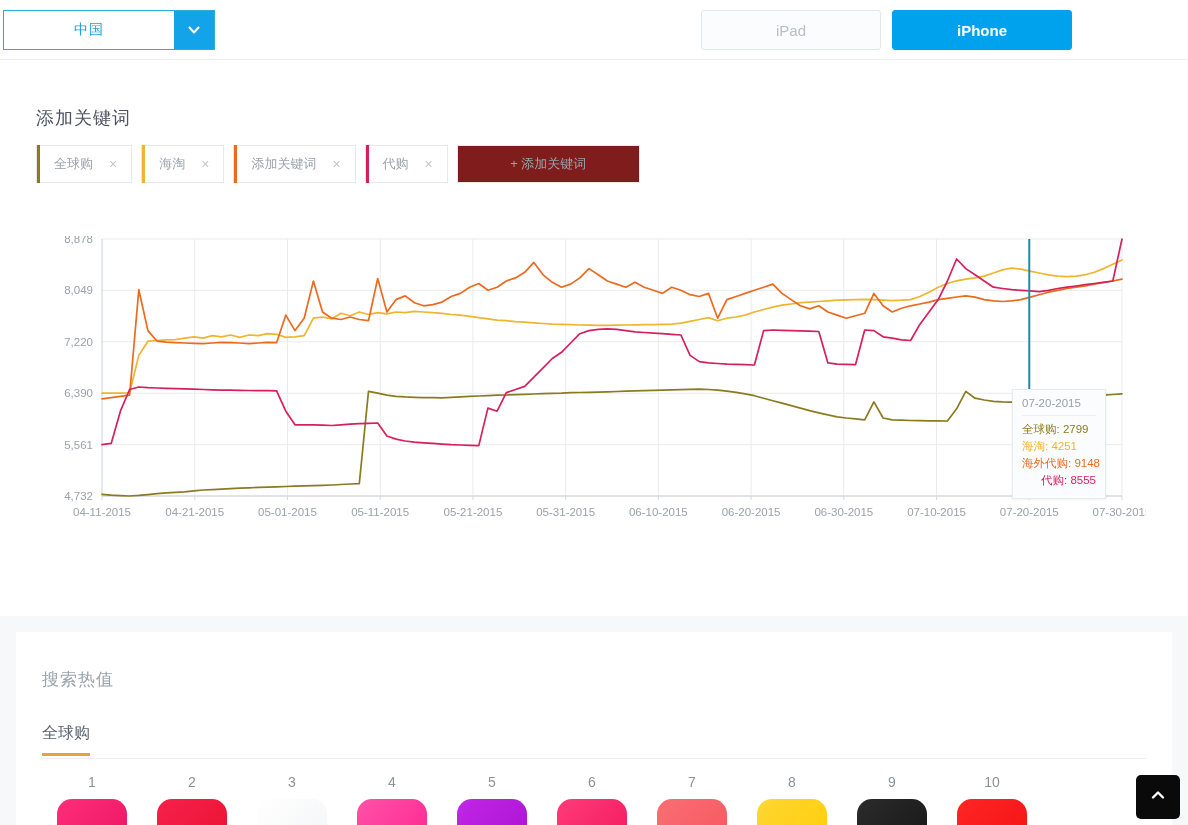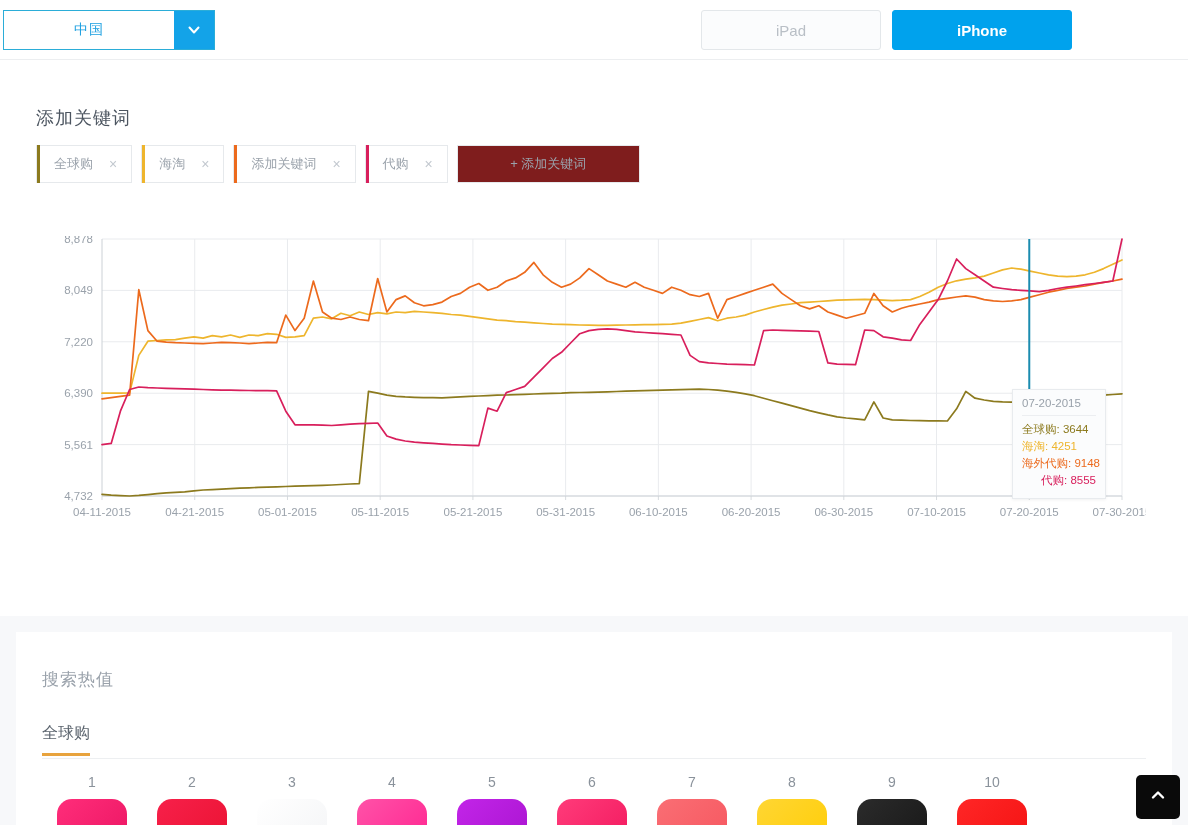--- a/index.html
+++ b/index.html
@@ -237,21 +237,21 @@
           <polyline points="66.0,157.2 75.2,157.2 84.4,157.2 93.6,156.9 102.8,119.4 111.9,105.2 121.1,104.5 130.3,103.9 139.5,103.6 148.7,102.1 157.9,100.8 167.1,102.1 176.3,99.6 185.5,100.8 194.6,99.0 203.8,101.4 213.0,99.0 222.2,99.6 231.4,97.7 240.6,98.3 249.8,101.4 259.0,100.8 268.2,99.6 277.4,82.2 286.5,81.0 295.7,82.8 304.9,77.3 314.1,79.7 323.3,76.0 332.5,78.5 341.7,76.6 350.9,77.9 360.1,76.0 369.2,76.6 378.4,75.4 387.6,76.0 396.8,76.6 406.0,77.3 415.2,78.5 424.4,79.1 433.6,80.4 442.8,81.6 451.9,82.8 461.1,84.1 470.3,84.7 479.5,85.6 488.7,86.2 497.9,86.9 507.1,87.5 516.3,88.1 525.5,88.4 534.6,88.7 543.8,89.0 553.0,89.2 562.2,89.3 571.4,89.3 580.6,89.2 589.8,89.0 599.0,88.9 608.2,88.7 617.4,88.6 626.5,88.4 635.7,88.1 644.9,87.2 654.1,85.3 663.3,83.5 672.5,81.6 681.7,84.7 690.9,82.2 700.1,81.0 709.2,79.1 718.4,76.0 727.6,73.5 736.8,71.1 746.0,69.2 755.2,68.0 764.4,66.7 773.6,66.1 782.8,65.5 791.9,64.9 801.1,64.2 810.3,63.9 819.5,63.6 828.7,63.3 837.9,63.6 847.1,64.2 856.3,64.6 865.5,64.2 874.6,63.6 883.8,60.5 893.0,56.2 902.2,51.2 911.4,47.5 920.6,44.8 929.8,43.2 939.0,41.9 948.2,40.1 957.4,37.0 966.5,33.9 975.7,32.0 984.9,33.2 994.1,35.1 1003.3,37.0 1012.5,38.8 1021.7,40.1 1030.9,40.7 1040.1,40.1 1049.2,38.8 1058.4,36.3 1067.6,32.6 1076.8,28.3 1086.0,24.0" fill="none" stroke="#eeb52d" stroke-width="1.7" stroke-linejoin="round" stroke-linecap="round"></polyline>
           <polyline points="66.0,162.8 75.2,161.6 84.4,160.3 93.6,159.1 102.8,53.7 111.9,94.6 121.1,105.2 130.3,106.1 139.5,106.7 148.7,107.0 157.9,107.3 167.1,107.6 176.3,107.0 185.5,106.4 194.6,106.7 203.8,107.0 213.0,107.6 222.2,107.0 231.4,106.4 240.6,106.7 249.8,79.1 259.0,94.6 268.2,82.2 277.4,45.0 286.5,76.0 295.7,82.2 304.9,83.5 314.1,81.0 323.3,83.5 332.5,84.7 341.7,42.5 350.9,76.0 360.1,63.6 369.2,59.9 378.4,66.7 387.6,69.8 396.8,68.6 406.0,66.1 415.2,60.5 424.4,57.4 433.6,51.2 442.8,47.5 451.9,54.3 461.1,51.2 470.3,45.0 479.5,41.9 488.7,36.3 497.9,26.4 507.1,38.8 516.3,46.3 525.5,51.2 534.6,48.1 543.8,41.9 553.0,32.6 562.2,38.8 571.4,45.0 580.6,48.1 589.8,51.2 599.0,46.3 608.2,51.2 617.4,54.3 626.5,57.4 635.7,51.2 644.9,54.3 654.1,58.7 663.3,60.5 672.5,57.4 681.7,82.2 690.9,63.6 700.1,60.5 709.2,57.4 718.4,54.3 727.6,51.2 736.8,48.1 746.0,57.4 755.2,63.6 764.4,69.8 773.6,72.9 782.8,69.8 791.9,76.0 801.1,79.1 810.3,82.2 819.5,79.7 828.7,77.3 837.9,57.4 847.1,69.8 856.3,76.0 865.5,72.3 874.6,69.8 883.8,68.0 893.0,66.1 902.2,63.6 911.4,62.4 920.6,61.0 929.8,59.9 939.0,61.1 948.2,63.6 957.4,64.9 966.5,65.5 975.7,64.9 984.9,63.6 994.1,61.1 1003.3,58.7 1012.5,56.2 1021.7,54.3 1030.9,52.5 1040.1,51.2 1049.2,50.0 1058.4,48.1 1067.6,46.3 1076.8,45.0 1086.0,43.2" fill="none" stroke="#ec6a1d" stroke-width="1.7" stroke-linejoin="round" stroke-linecap="round"></polyline>
           <polyline points="66.0,208.6 75.2,207.4 84.4,175.2 93.6,153.5 102.8,151.0 111.9,151.6 121.1,152.0 130.3,152.3 139.5,152.6 148.7,152.9 157.9,153.2 167.1,153.5 176.3,153.8 185.5,154.1 194.6,154.2 203.8,154.4 213.0,154.5 222.2,154.6 231.4,154.7 240.6,154.9 249.8,175.2 259.0,188.8 268.2,188.8 277.4,188.8 286.5,189.1 295.7,189.5 304.9,188.8 314.1,188.2 323.3,187.6 332.5,187.3 341.7,187.0 350.9,200.0 360.1,203.1 369.2,205.0 378.4,206.2 387.6,206.8 396.8,207.4 406.0,208.1 415.2,208.7 424.4,209.0 433.6,209.3 442.8,209.6 451.9,172.1 461.1,175.2 470.3,156.6 479.5,153.5 488.7,150.4 497.9,141.1 507.1,131.8 516.3,122.5 525.5,116.3 534.6,107.0 543.8,97.7 553.0,94.6 562.2,93.4 571.4,92.8 580.6,93.4 589.8,94.6 599.0,95.9 608.2,96.5 617.4,97.1 626.5,97.7 635.7,98.3 644.9,99.0 654.1,119.4 663.3,125.6 672.5,126.9 681.7,127.5 690.9,128.1 700.1,128.4 709.2,128.7 718.4,129.0 727.6,94.6 736.8,94.0 746.0,94.3 755.2,94.6 764.4,94.9 773.6,95.2 782.8,95.5 791.9,126.9 801.1,128.1 810.3,128.4 819.5,128.7 828.7,94.0 837.9,94.6 847.1,100.8 856.3,102.1 865.5,103.9 874.6,104.5 883.8,88.4 893.0,76.0 902.2,63.6 911.4,45.0 920.6,23.0 929.8,32.6 939.0,38.8 948.2,45.0 957.4,51.2 966.5,52.5 975.7,53.7 984.9,54.3 994.1,54.9 1003.3,55.6 1012.5,54.3 1021.7,52.5 1030.9,51.2 1040.1,50.0 1049.2,48.7 1058.4,47.5 1067.6,46.3 1076.8,45.0 1086.0,3.0" fill="none" stroke="#d81f5c" stroke-width="1.7" stroke-linejoin="round" stroke-linecap="round"></polyline>
           <line x1="993.2727272727273" y1="3" x2="993.2727272727273" y2="260" stroke="#1b8cb0" stroke-width="2"></line>
         </svg>
     </div>
 
     <div class="tooltip">
       <div class="tt-date">07-20-2015</div>
       <div class="tt-row" style="color: rgb(140, 122, 30);">
-        <span>全球购: 3644</span>
+        <span>全球购: 2799</span>
       </div>
       <div class="tt-row" style="color: rgb(238, 181, 45);">
         <span>海淘: 4251</span>
       </div>
       <div class="tt-row" style="color: rgb(236, 106, 29);">
         <span>海外代购: 9148</span>
       </div>
       <div class="tt-row" style="color: rgb(216, 31, 92); text-align: right;">
         <span>代购: 8555</span>
       </div>

